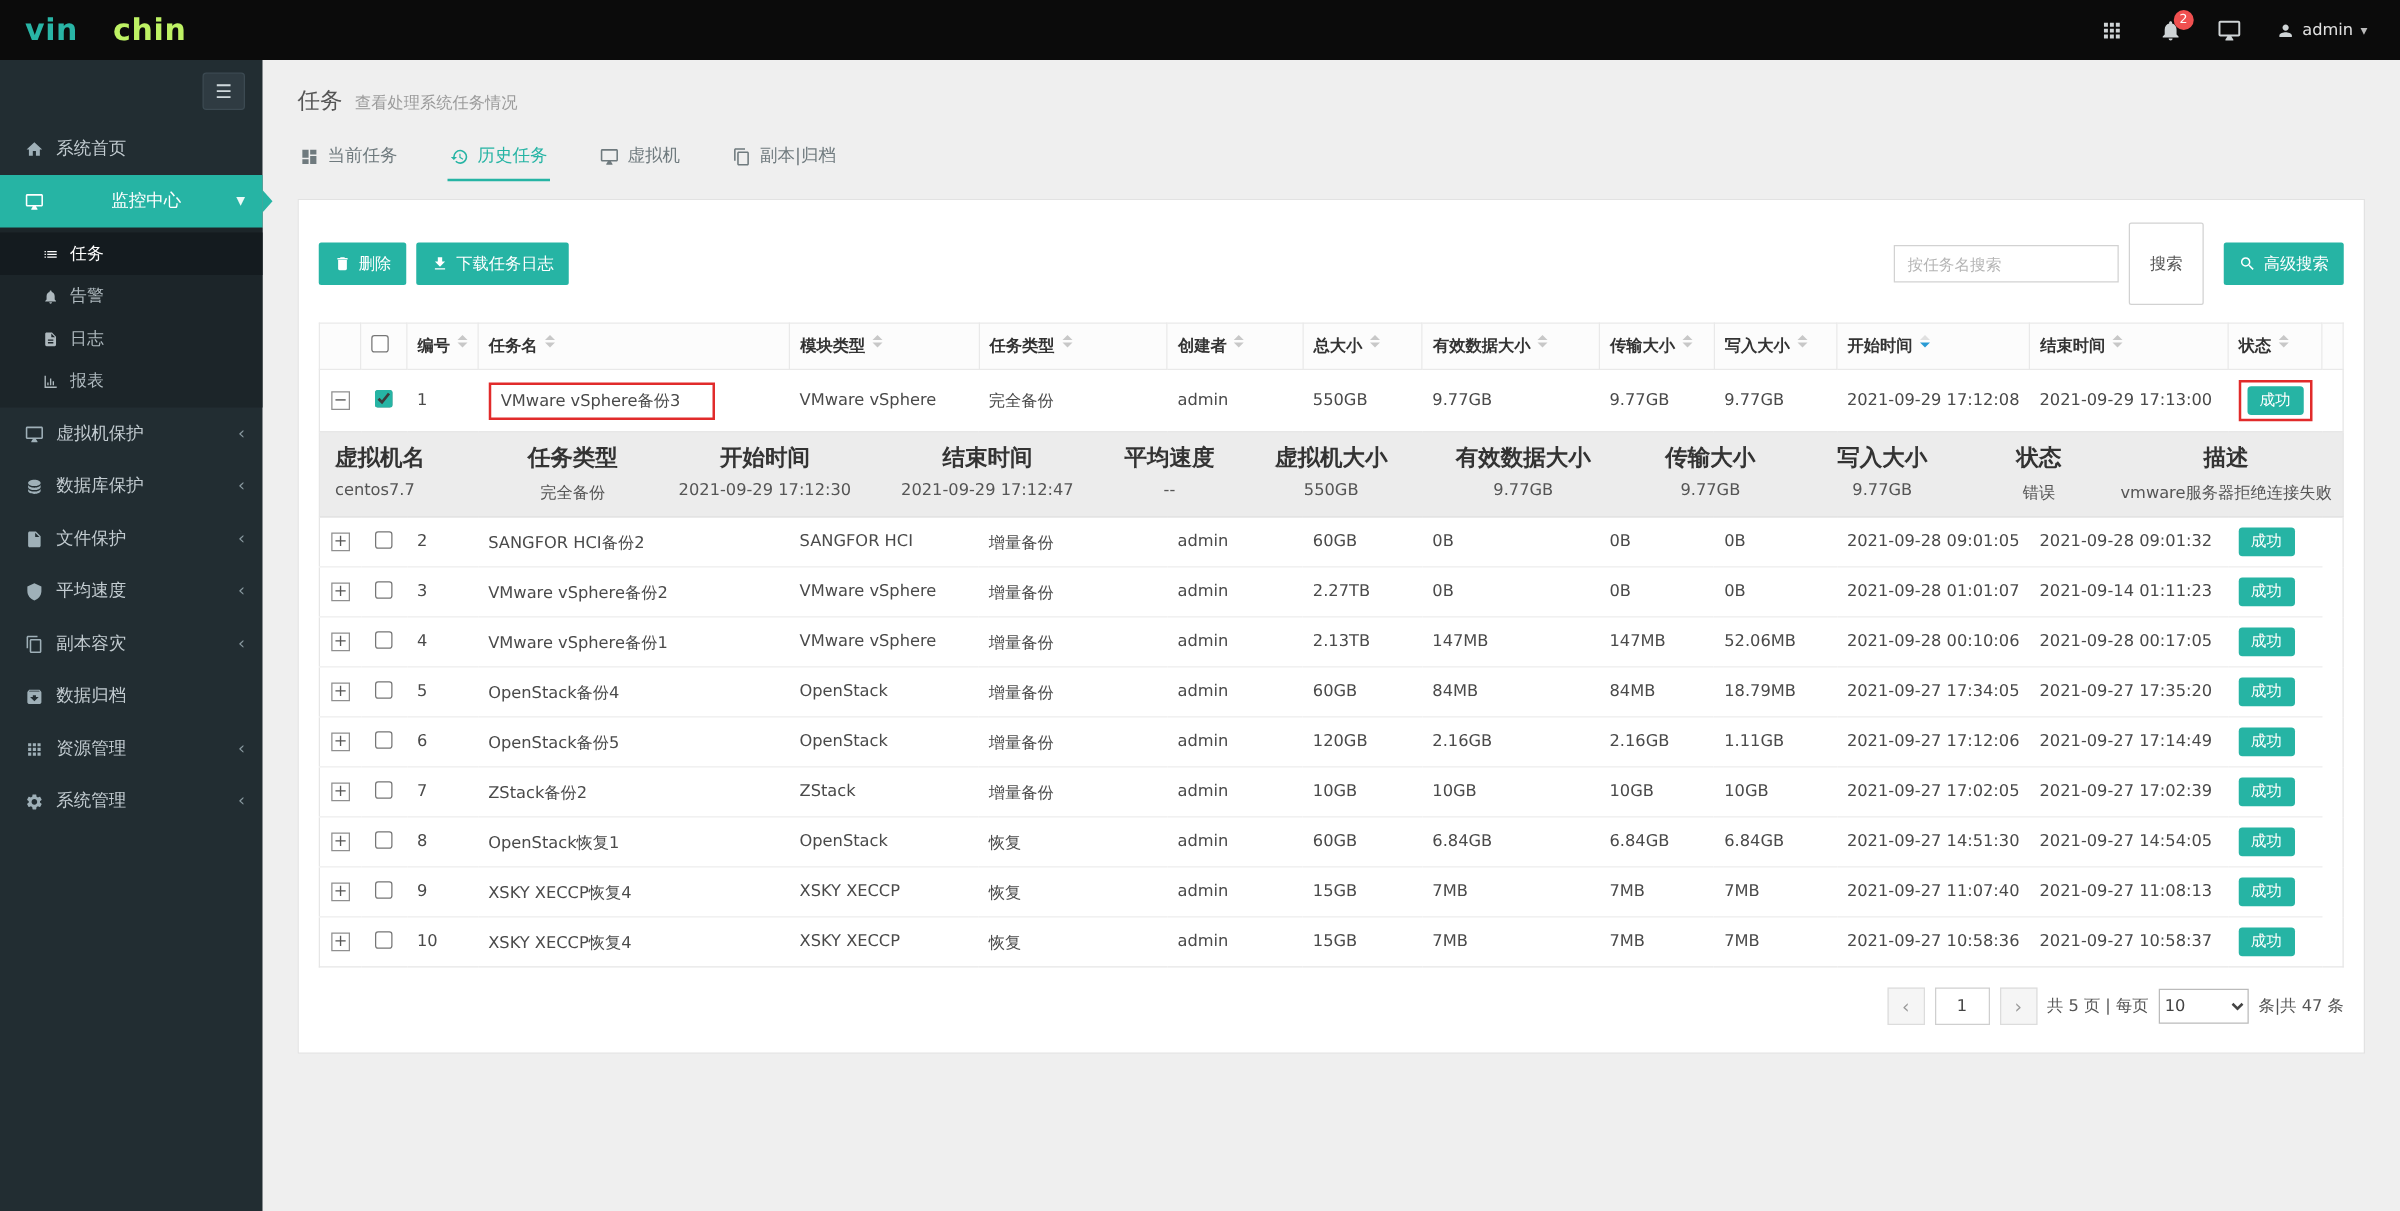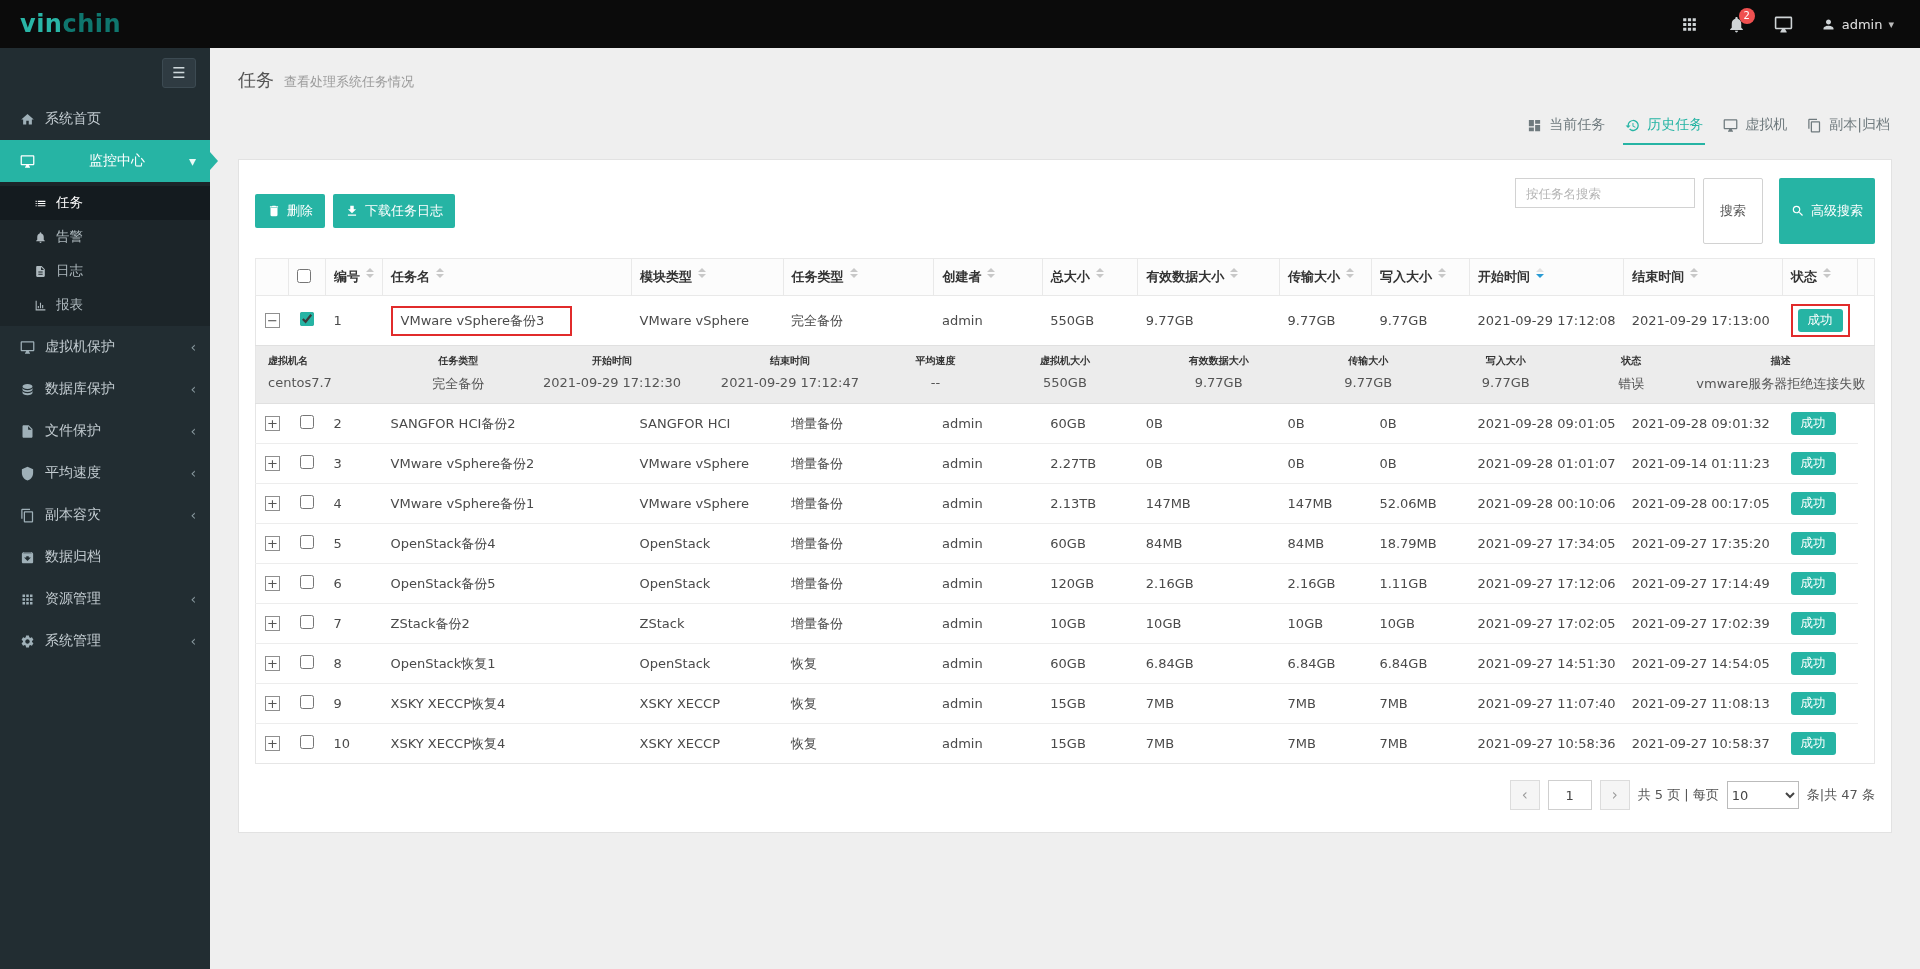--- a/index.html
+++ b/index.html
@@ -15,21 +15,21 @@
   .icn { display:inline-flex; }
   .icn svg { width:1em; height:1em; fill:currentColor; display:block; }
 
   
   .topbar {
     position: fixed; top:0; left:0; right:0; height:48px;
     background:#0b0b0b; display:flex; align-items:center; z-index:30;
   }
   .logo { width:210px; padding-left:20px; font-size:24px; font-weight:bold; letter-spacing:.5px; }
   .logo .p1 { color:#29b5a6; }
-  .logo .p2 { color:#0f766e; }
+  .logo .p2 { color:#bef264;margin-left:28px; }
   .topbar-right { margin-left:auto; display:flex; align-items:center; gap:28px; padding-right:26px; color:#d6d6d6; }
   .top-ic { font-size:19px; position:relative; cursor:pointer; color:#cfd4d6; }
   .noti-badge {
     position:absolute; top:-7px; right:-9px; background:#f05050; color:#fff;
     font-size:10px; min-width:16px; height:16px; border-radius:8px;
     display:flex; align-items:center; justify-content:center; padding:0 4px;
   }
   .user-box { display:flex; align-items:center; gap:6px; font-size:13px; color:#e2e2e2; cursor:pointer; }
   .user-box .caret { font-size:11px; color:#bbb; }
 
@@ -64,36 +64,36 @@
   }
   .sub-item .icn { font-size:13px; margin-right:9px; }
   .sub-item.selected { background:#141b1f; color:#ffffff; }
 
   
   .main { margin-left:210px; padding-top:48px; min-height:100vh; }
   .page-head { padding:20px 28px 0; display:flex; align-items:baseline; gap:10px; }
   .page-title { font-size:18px; color:#555; font-weight:normal; }
   .page-subtitle { font-size:13px; color:#9b9b9b; }
 
-  .tabs { display:flex; gap:16px; padding:18px 28px 0; border-bottom:0;justify-content:flex-end; }
+  .tabs { display:flex; gap:38px; padding:18px 28px 0; border-bottom:0; }
   .tab { display:inline-flex; align-items:center; gap:7px; padding:6px 2px 9px; color:#6f7a7e; font-size:14px; cursor:pointer; border-bottom:2px solid transparent; }
   .tab .icn { font-size:15px; }
   .tab.active { color:#26b4a4; border-bottom-color:#26b4a4; }
 
   .card {
     background:#fff; border:1px solid #e2e2e2; margin:14px 28px 0; padding:18px 16px 22px;
   }
 
   
   .toolbar { display:flex; align-items:center; }
   .btn { display:inline-flex; align-items:center; gap:6px; border:none; cursor:pointer; font-size:13px; border-radius:2px; font-family:inherit; }
   .btn-teal { background:#26b4a4; color:#fff; padding:8px 12px; }
   .btn .icn { font-size:14px; }
   .toolbar .btn + .btn { margin-left:8px; }
-  .toolbar-right { margin-left:auto; display:flex; gap:8px; }
+  .toolbar-right { margin-left:auto; display:flex; align-items:center; gap:8px; }
   .search-input { width:180px; height:30px; border:1px solid #d2d2d2; padding:0 10px; font-size:12.5px; color:#555; font-family:inherit; }
   .search-input::placeholder { color:#b5b5b5; }
   .btn-plain { background:#fff; border:1px solid #d2d2d2; color:#555; padding:23px 16px; }
 
   
   table.task-table { width:100%; border-collapse:collapse; margin-top:14px; border:1px solid #e6e6e6; }
   .task-table th {
     background:#fcfcfc; font-size:13px; color:#333; font-weight:bold; text-align:left;
     padding:9px 8px; border:1px solid #e9e9e9; white-space:nowrap;
   }
@@ -116,21 +116,21 @@
   input[type="checkbox"] { accent-color:#26b4a4; width:14px; height:14px; cursor:pointer; }
   .badge { background:#26b4a4; color:#fff; font-size:12.5px; padding:3px 10px; border-radius:3px; display:inline-block; }
   .red-box { display:inline-block; border:2px solid #e12b2b; padding:4px 26px 4px 8px; }
   .red-box-badge { padding:3px 5px; }
 
   
   tr.detail-row td { padding:0; background:#ececec; border-top:1px solid #e0e0e0; border-bottom:1px solid #e0e0e0; }
   .det-grid { display:flex; width:100%; padding:8px 0 10px; }
   .det-col { text-align:center; }
   .det-col:first-child { text-align:left; padding-left:12px; }
-  .det-h { font-weight:bold; color:#333; font-size:10px; }
+  .det-h { font-weight:bold; color:#333; font-size:18px; }
   .det-v { color:#555; font-size:13px; margin-top:7px; }
 
   
   .pagination { display:flex; align-items:center; justify-content:flex-end; gap:8px; margin-top:16px; font-size:13px; color:#555; }
   .pg-btn {
     width:30px; height:30px; display:flex; align-items:center; justify-content:center;
     background:#f5f5f5; border:1px solid #dcdcdc; color:#9a9a9a; cursor:pointer; font-size:15px;
   }
   .pg-input { width:44px; height:30px; border:1px solid #cfcfcf; text-align:center; font-size:13px; color:#444; font-family:inherit; }
   .pg-select { height:28px; min-width:72px; border:1px solid #bbb; font-size:13px; color:#444; font-family:inherit; background:#fff; }

